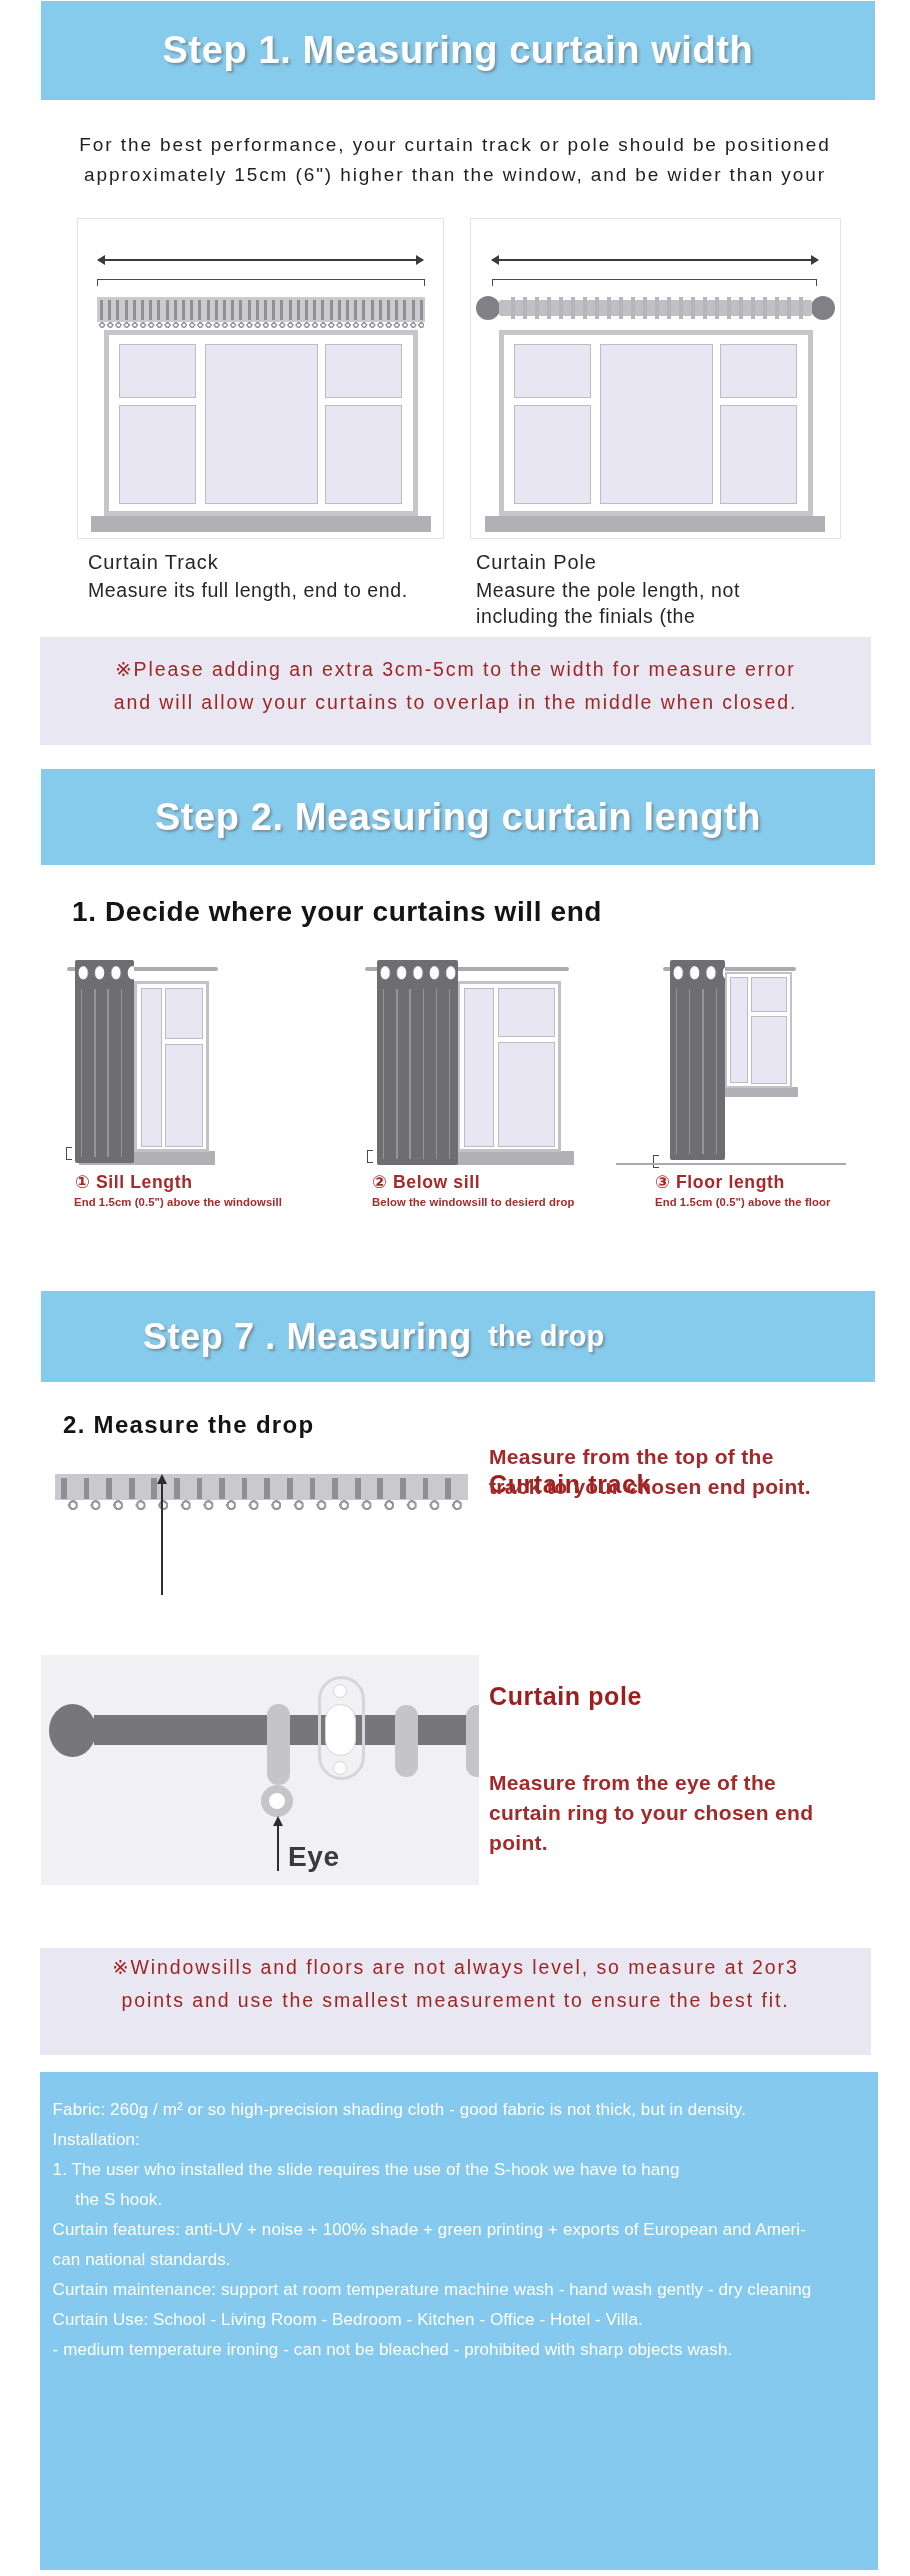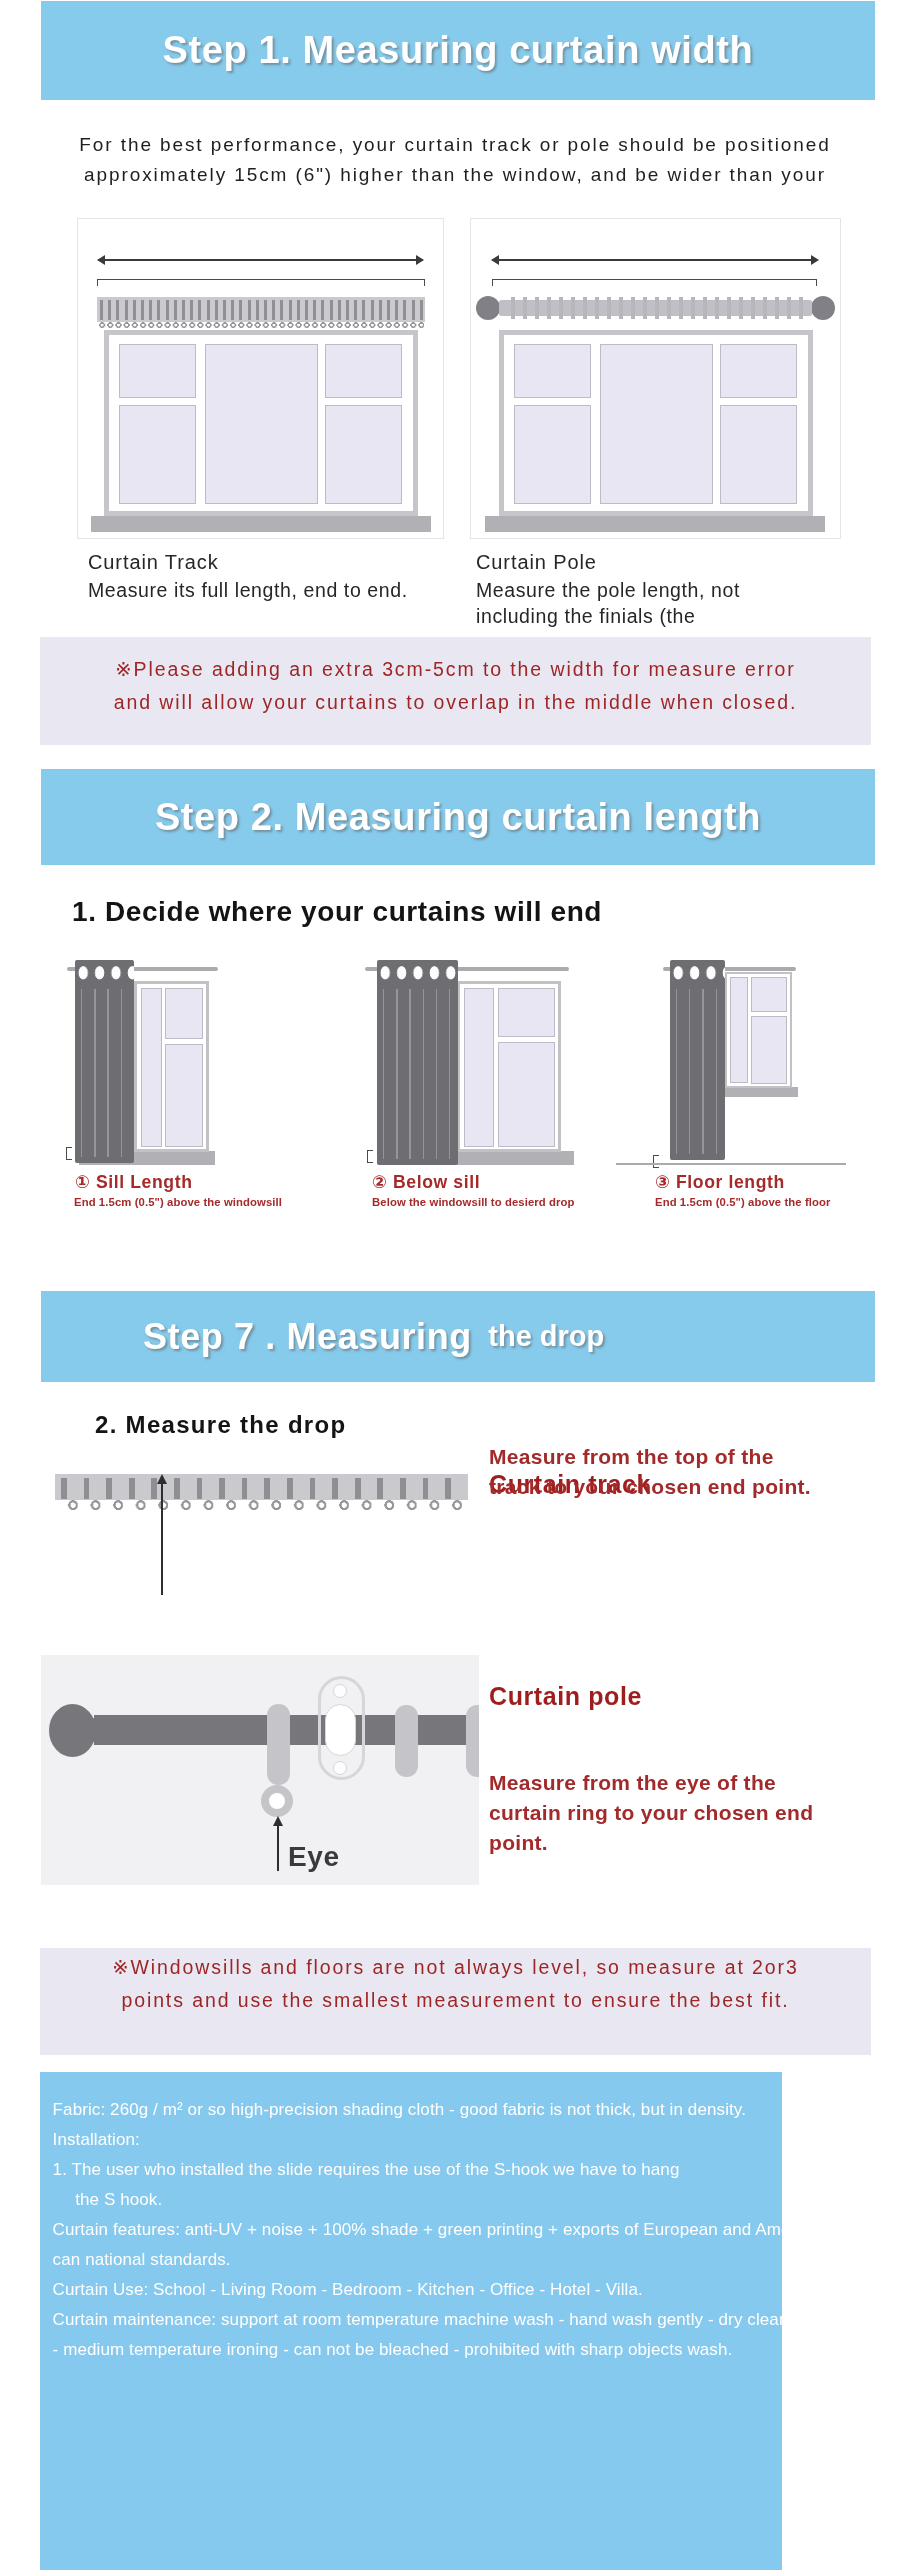--- a/index.html
+++ b/index.html
@@ -45,21 +45,21 @@
   .cap-title{position:absolute;font-size:20px;color:#262626;letter-spacing:0.9px;}
   .cap-body{position:absolute;font-size:19.5px;color:#262626;letter-spacing:0.6px;line-height:26.4px;}
   .note{position:absolute;left:40px;width:831px;background:#E9E8F2;color:#9E2525;text-align:center;
         font-size:19.5px;letter-spacing:1.9px;line-height:33px;box-sizing:border-box;}
   .note-1{top:637px;height:108px;padding-top:16.4px;}
   .note-2{top:1948px;height:107px;padding-top:3px;}
 
   
   .sheading{position:absolute;font-weight:bold;color:#141414;}
   .heading-2{top:896px;left:72px;font-size:28px;letter-spacing:0.6px;}
-  .heading-3{top:1411px;left:63px;font-size:24px;letter-spacing:1.3px;margin-left:32px;}
+  .heading-3{top:1411px;left:63px;font-size:24px;letter-spacing:1.3px;}
 
   
   .cpole{position:absolute;height:4.4px;background:#ababaf;border-radius:1.9px;top:967px;}
   .curtain{position:absolute;background:#6d6d72;border-radius:1.9px;}
   .curtain::before{content:"";position:absolute;left:0;right:0;top:3.8px;height:19px;
       background:radial-gradient(5px 7px at 8.2px 8.8px,#fdfdfd 0 4.4px,transparent 5px);
       background-size:16.4px 19px;background-repeat:repeat-x;}
   .curtain::after{content:"";position:absolute;left:6.3px;right:6.3px;top:29px;bottom:6.3px;
       background:repeating-linear-gradient(90deg,rgba(255,255,255,.28) 0 1.3px,transparent 1.3px 13.2px);}
   .swindow{position:absolute;background:#ffffff;border:3.1px solid #c2c2c6;box-sizing:border-box;}
@@ -90,21 +90,21 @@
   .eye{position:absolute;left:220px;top:130px;width:16.4px;height:16.4px;border:8.8px solid #C5C5C9;
        border-radius:50%;background:#fff;}
   .bout{position:absolute;left:277px;top:21.4px;width:47px;height:104px;border:3.1px solid #d6d6da;
         border-radius:25px;box-sizing:border-box;}
   .binr{position:absolute;left:284px;top:49px;width:31px;height:52px;background:#fff;border:1.9px solid #d6d6da;
         border-radius:16.4px;box-sizing:border-box;}
   .scr{position:absolute;width:14px;height:14px;border:1.9px solid #d6d6da;border-radius:50%;background:#fdfdfd;box-sizing:border-box;}
   .eyelabel{position:absolute;left:247px;top:186px;font-size:28px;font-weight:bold;color:#3A3A3E;letter-spacing:0.6px;}
 
   
-  .infobox{position:absolute;left:40px;top:2072px;width:742px;height:498px;background:#86C9EE;
+  .infobox{position:absolute;left:40px;top:2072px;width:838px;height:498px;background:#86C9EE;
            color:#ffffff;font-size:17px;letter-spacing:0.1px;padding:22.6px 0 0 12.6px;box-sizing:border-box;}
   .infoline{height:30px;line-height:30px;white-space:nowrap;}
   .indent{padding-left:22.6px;}
 </style>
 </head>
 <body>
 
 <div class="page">
 
   <div class="banner banner-1">
@@ -249,19 +249,19 @@
     <div>points and use the smallest measurement to ensure the best fit.</div>
   </div>
 
   <div class="infobox">
     <div class="infoline">Fabric: 260g / m² or so high-precision shading cloth - good fabric is not thick, but in density.</div>
     <div class="infoline">Installation:</div>
     <div class="infoline">1. The user who installed the slide requires the use of the S-hook we have to hang</div>
     <div class="infoline indent">the S hook.</div>
     <div class="infoline">Curtain features: anti-UV + noise + 100% shade + green printing + exports of European and Ameri-</div>
     <div class="infoline">can national standards.</div>
+    <div class="infoline">Curtain maintenance: support at room temperature machine wash - hand wash gently - dry cleaning</div>
     <div class="infoline">Curtain Use: School - Living Room - Bedroom - Kitchen - Office - Hotel - Villa.</div>
-    <div class="infoline">Curtain maintenance: support at room temperature machine wash - hand wash gently - dry cleaning</div>
     <div class="infoline">- medium temperature ironing - can not be bleached - prohibited with sharp objects wash.</div>
   </div>
 
 </div>
 
 
 </body></html>

